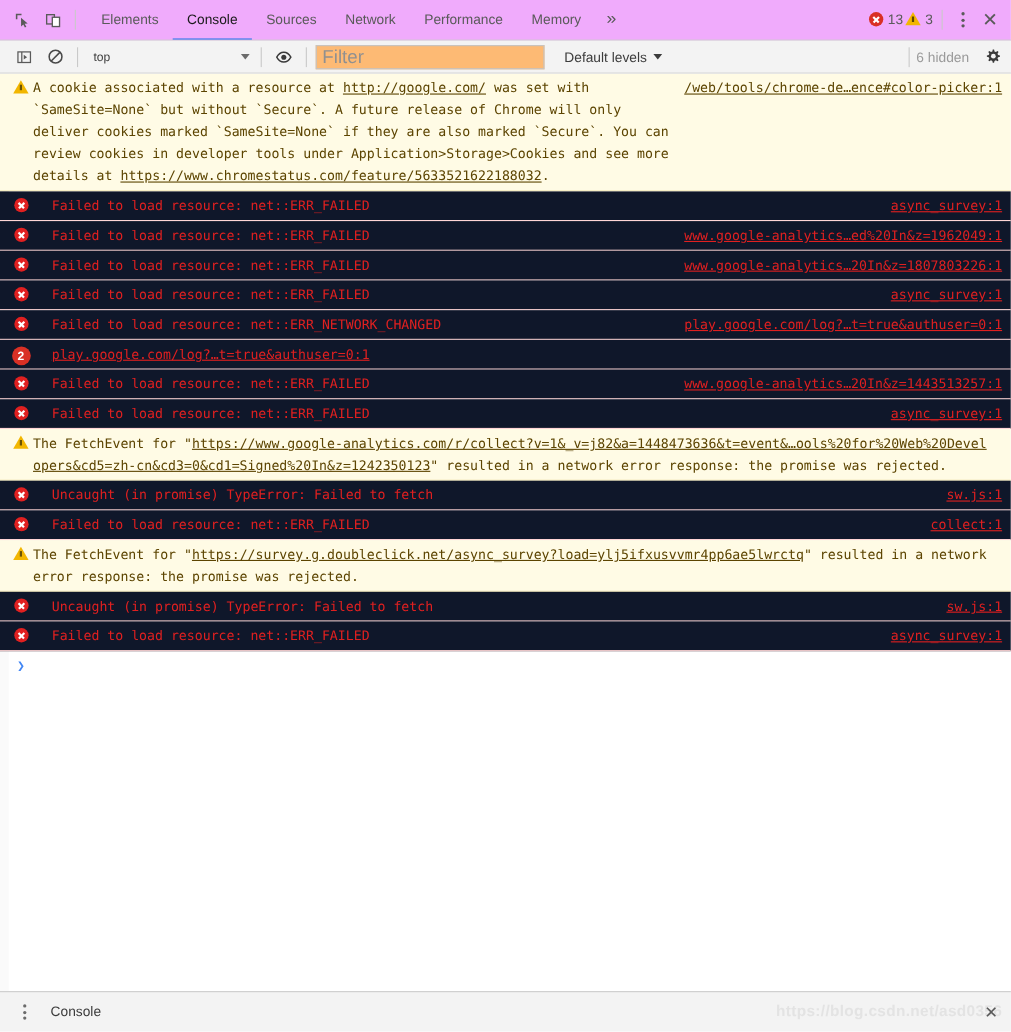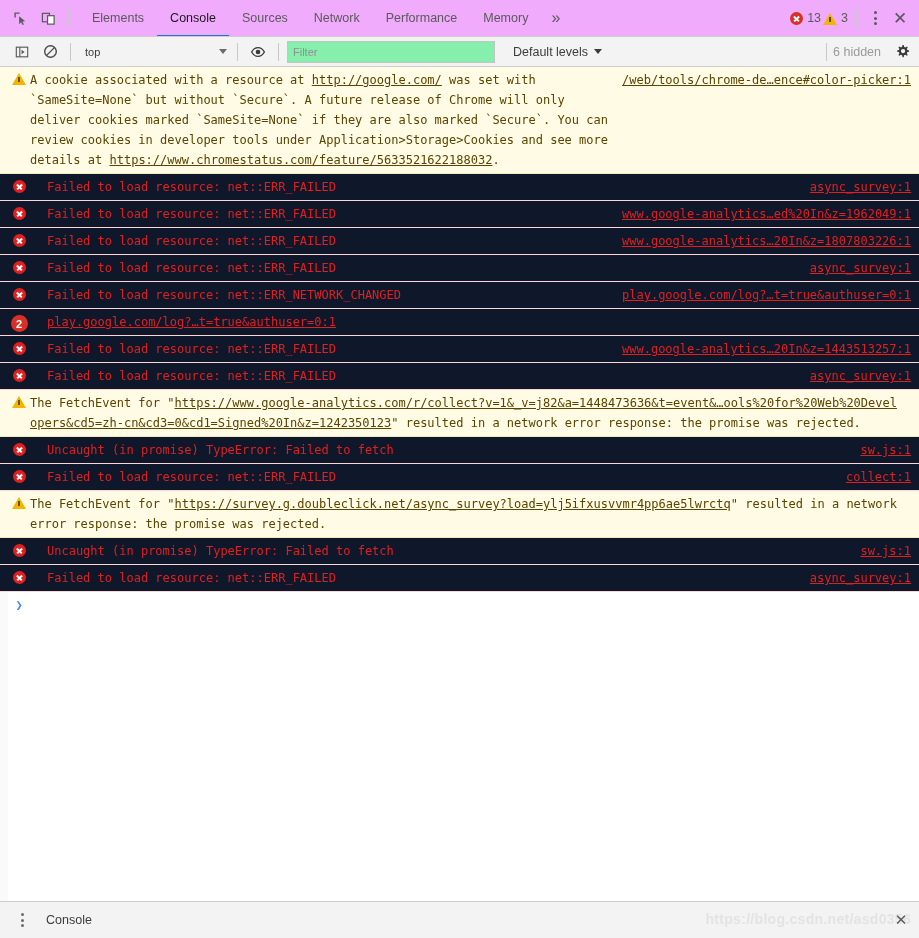--- a/index.html
+++ b/index.html
@@ -66,21 +66,21 @@
   .tab-more {
     padding: 0 10px;
     display:flex; align-items:center;
     font-size: 16px; color:#5a5a5a; cursor:pointer;
   }
   .tabbar-right {
     display: flex; align-items: center;
     padding-right: 6px;
   }
   .counter {
-    display: flex; align-items: flex-end;
+    display: flex; align-items: flex-start;
     gap: 4px;
     margin-right: 2px;
     cursor: pointer;
   }
   .counter .num { font-size: 12.5px; color: #5a5a5a; }
   .badge-err {
     width: 13px; height: 13px; border-radius: 50%;
     background: #d93025; position: relative;
     display:flex; align-items:center; justify-content:center;
   }
@@ -133,23 +133,23 @@
   .ctx-select .ctx-label { flex:1; font-size:11px; color:#3c3c3c; }
   .caret {
     width:0; height:0;
     border-left:4px solid transparent;
     border-right:4px solid transparent;
     border-top:5px solid #6b6b6b;
   }
   .filter-input {
     width: 196px; height: 20px;
     border: 1px solid #c4c4c4;
-    background: #86efac;
+    background: #fdba74;
     font-family: "Liberation Sans", sans-serif;
-    font-size: 11px;
+    font-size: 17px;
     color: #333;
     padding: 0 5px;
     outline: none;
     margin-left: 2px;
   }
   .filter-input::placeholder { color:#909090; }
   .levels {
     display:flex; align-items:center; gap:6px;
     margin-left: 18px;
     cursor:pointer;

